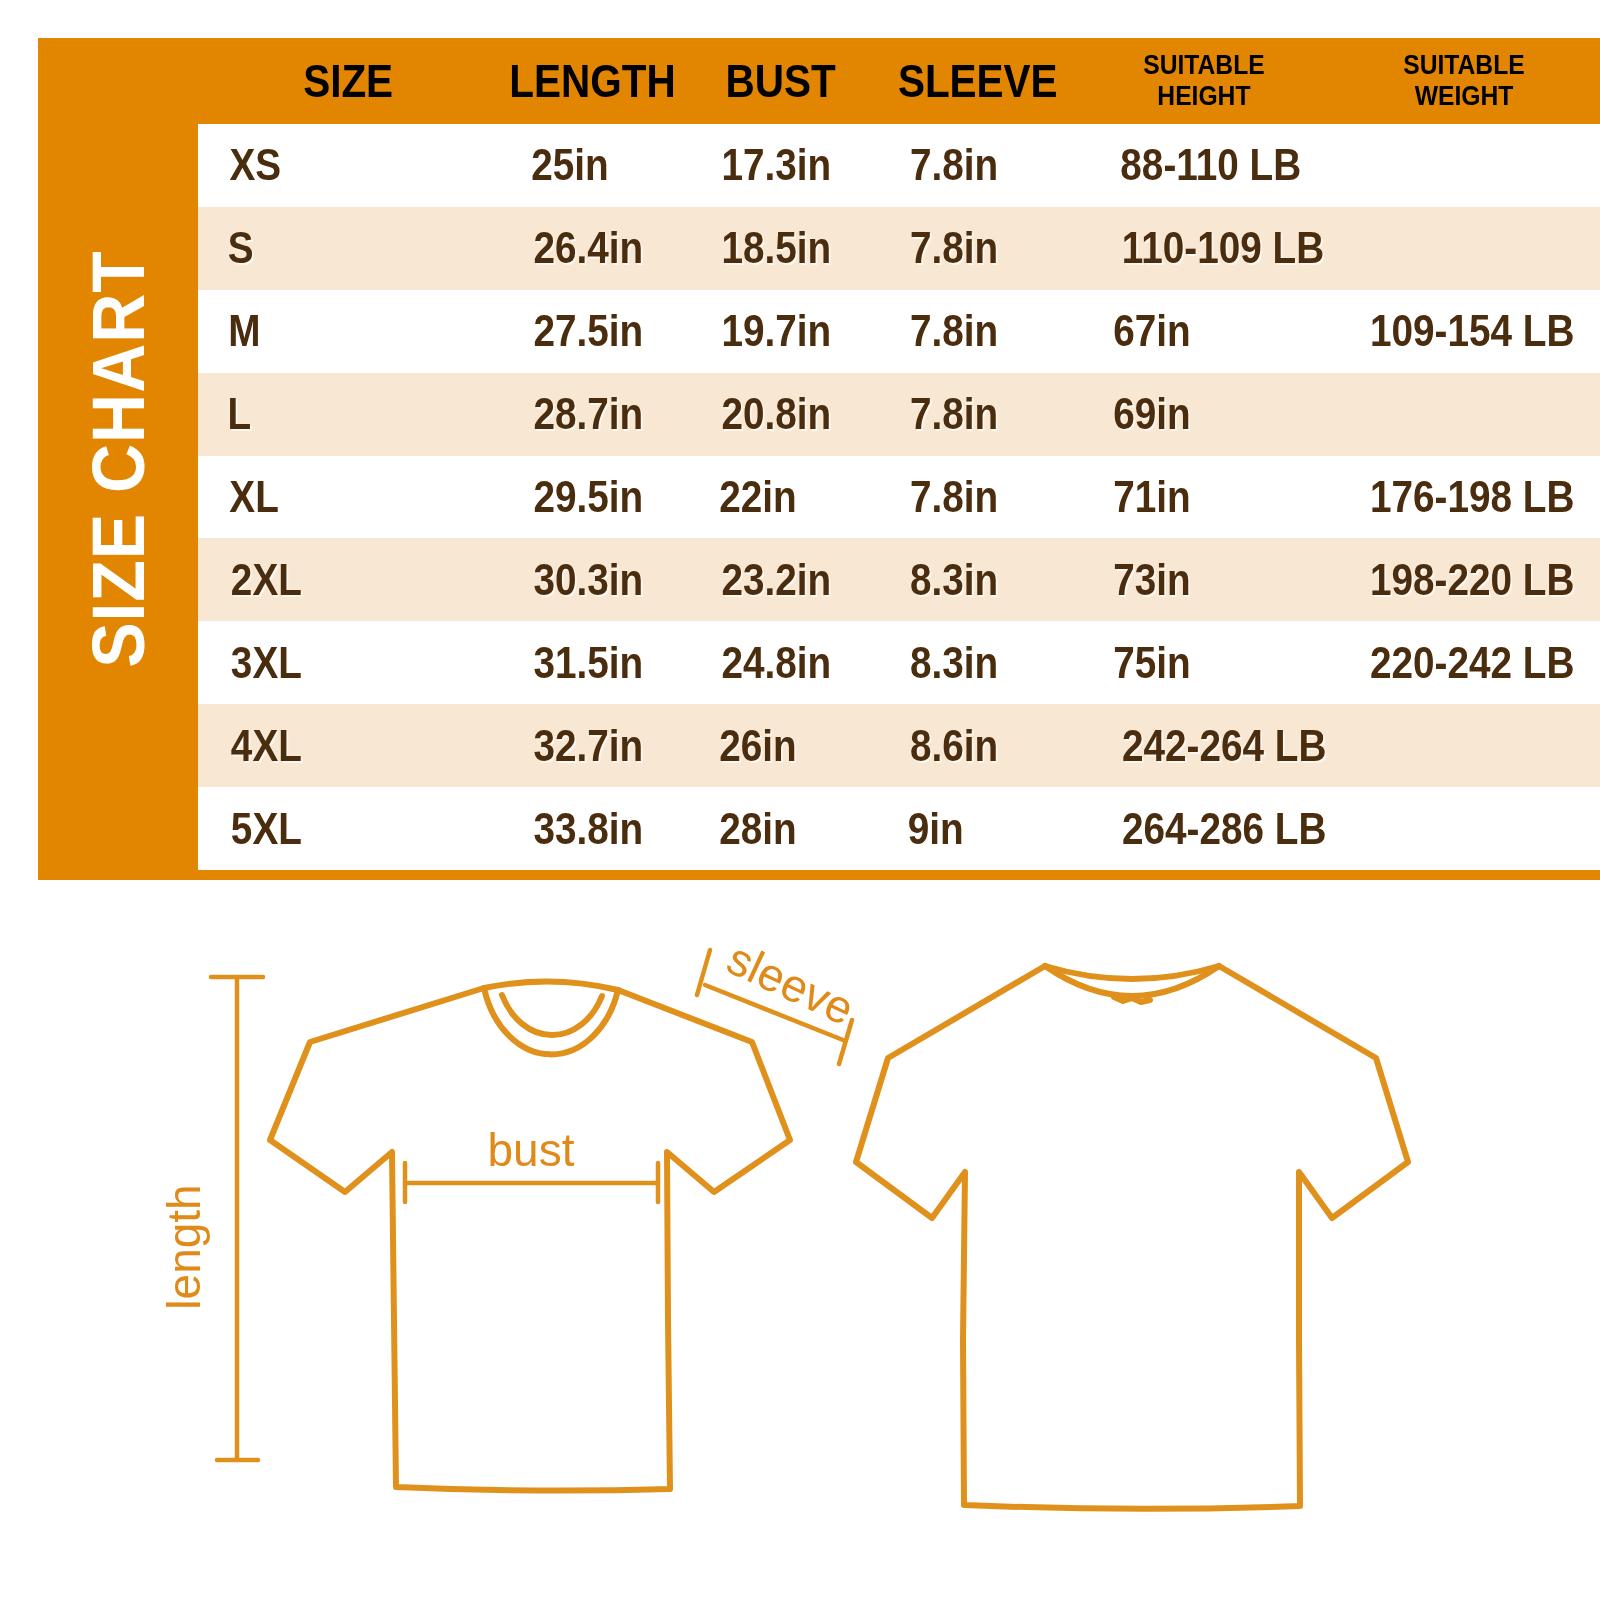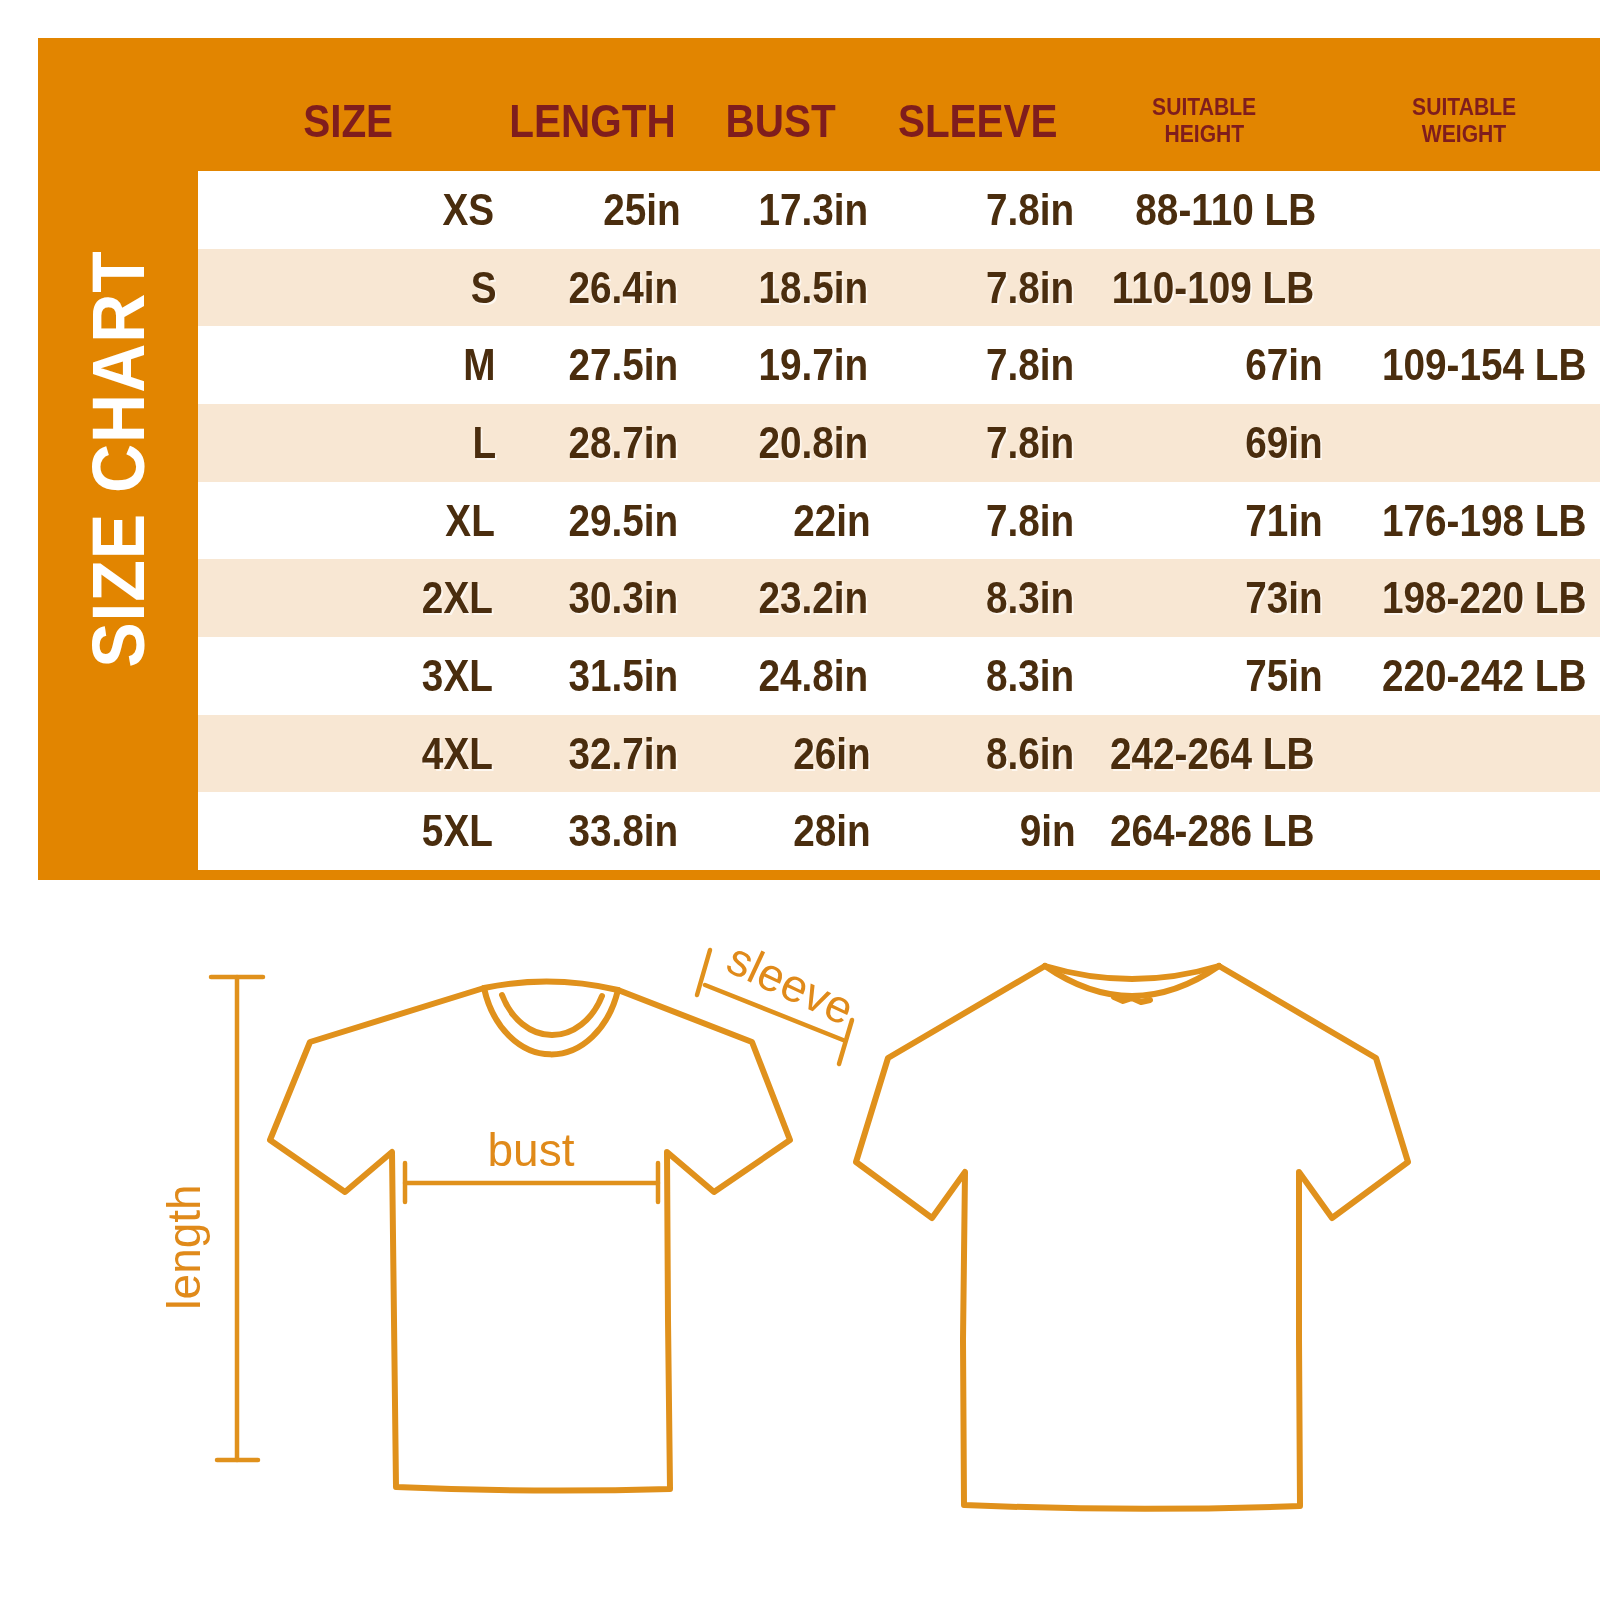--- a/index.html
+++ b/index.html
@@ -22,37 +22,37 @@
     position:absolute;left:50%;top:50%;
     transform:translate(-50%,-50%) rotate(-90deg) scaleX(0.92);
     font-size:74px;font-weight:bold;color:#ffffff;
     letter-spacing:1px;white-space:nowrap;
   }
   .size-table{
     position:absolute;left:160px;top:0;right:0;bottom:10px;
     display:flex;flex-direction:column;
   }
   .thead{
-    height:101px;
+    height:86px;
     display:grid;
     grid-template-columns:300px 188px 190px 204px 248px 1fr;
     align-items:center;text-align:center;
-    color:#7f1d1d;
-    margin-top:32px;
+    color:#000000;
   }
   .th{font-weight:bold;line-height:1;}
   .th .condense{display:inline-block;transform:scaleX(0.88);transform-origin:center;}
   .th.big{font-size:46px;}
-  .th.small{font-size:24px;line-height:1.1;}
+  .th.small{font-size:28px;line-height:1.1;}
   .row{
     flex:1;
     display:grid;
     grid-template-columns:300px 188px 190px 204px 248px 1fr;
-    align-items:center;text-align:right;
+    align-items:center;text-align:left;
     background:#ffffff;
+    padding-left:28px;
   }
   .row.alt{background:#F8E7D3;}
   .td{
     font-weight:bold;font-size:44px;color:#4A2D0E;
     text-shadow:2px 2px 0 rgba(255,255,255,0.65);
   }
   .td .condense{display:inline-block;transform:scaleX(0.88);transform-origin:center;}
   .diagram{
     position:absolute;left:0;top:900px;width:1600px;height:700px;
   }

